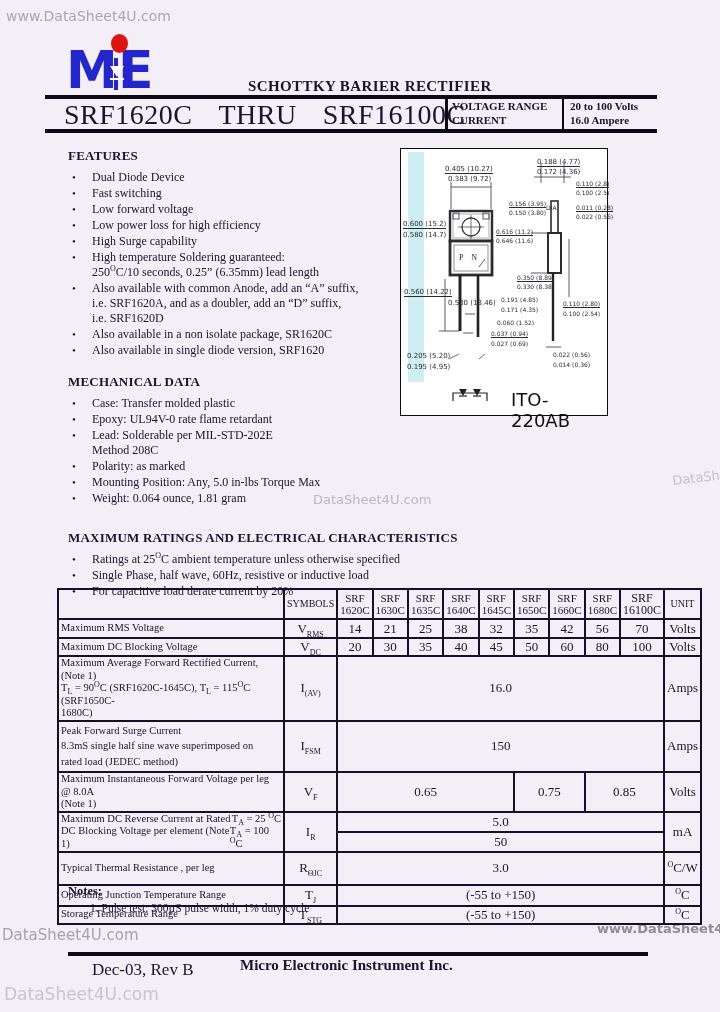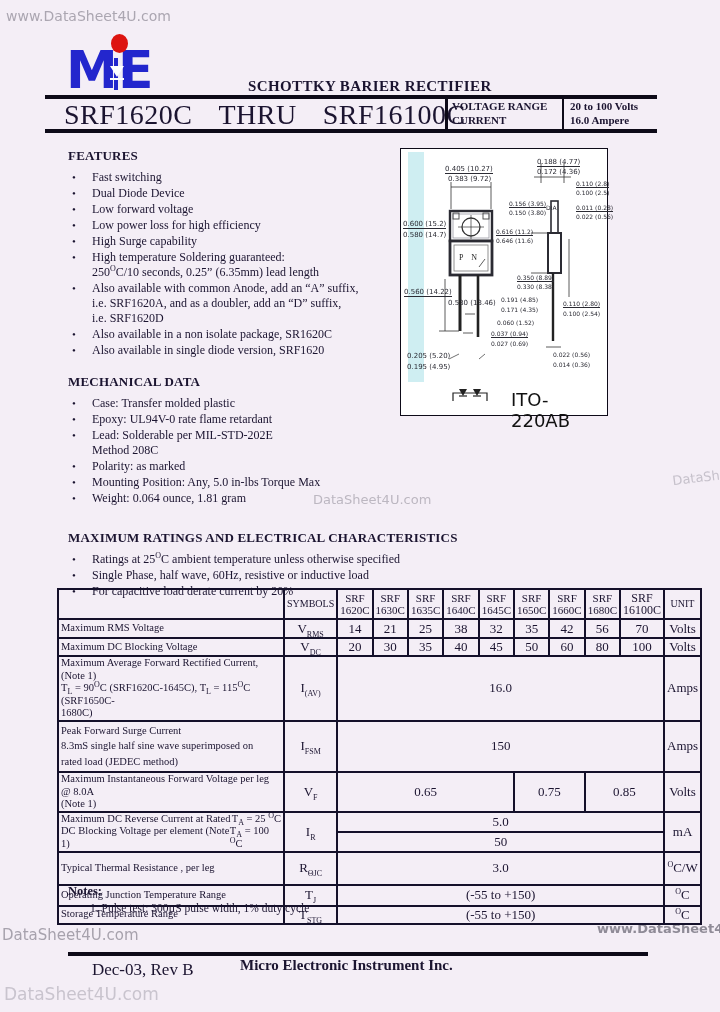--- a/index.html
+++ b/index.html
@@ -91,22 +91,22 @@
 <div id="spec-div2" class="abs"></div>
 <div class="abs spec-lbl" style="top:100px">VOLTAGE RANGE</div>
 <div class="abs spec-lbl" style="top:114px">CURRENT</div>
 <div class="abs spec-val" style="top:100px">20 to 100 Volts</div>
 <div class="abs spec-val" style="top:114px">16.0 Ampere</div>
 <div class="abs hbar" style="top:129px"></div>
 
 <div id="leftcol" class="abs">
   <h3>FEATURES</h3>
   <ul>
+      <li>Dual Diode Device</li>
       <li>Fast switching</li>
-      <li>Dual Diode Device</li>
       <li>Low forward voltage</li>
       <li>Low power loss for high efficiency</li>
       <li>High Surge capability</li>
       <li>High temperature Soldering guaranteed:
 250<sup>O</sup>C/10 seconds, 0.25” (6.35mm)  lead length</li>
       <li>Also available with common Anode, add an “A” suffix,
 i.e. SRF1620A, and as a doubler,  add an “D” suffix,
 i.e. SRF1620D</li>
       <li>Also available in a non isolate package, SR1620C</li>
       <li>Also available in single diode version, SRF1620</li>

